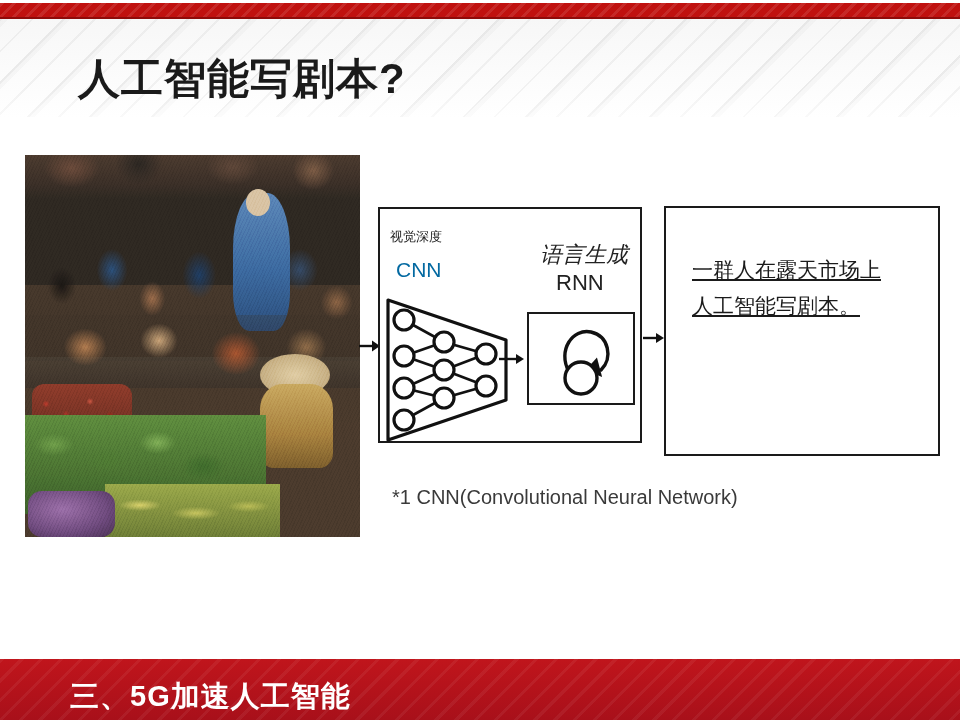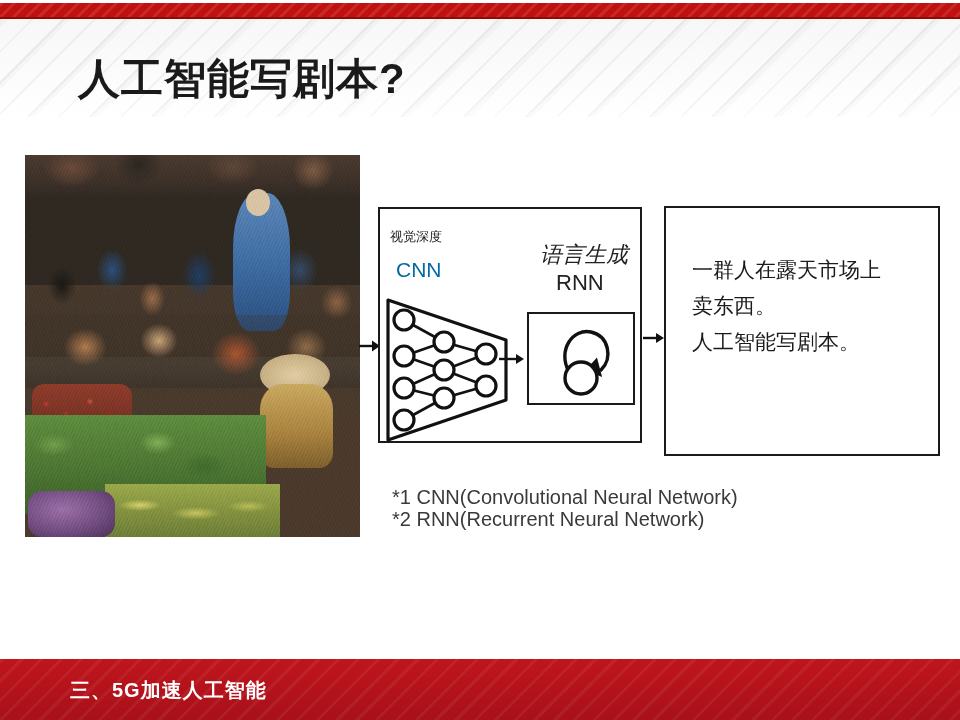--- a/index.html
+++ b/index.html
@@ -210,21 +210,21 @@
   
   .caption-box{
     position:absolute; left:664px; top:206px;
     width:276px; height:250px;
     border:2px solid #1a1a1a;
     background:#ffffff;
   }
   .caption-text{
     position:absolute; left:692px; top:252px;
     width:240px;
-    font-size:21px; line-height:36px; color:#1b1b1b;
+    font-size:21px; line-height:36px; color:#1b1b1b;text-decoration:underline;
   }
   .caption-text div{ white-space:nowrap; }
 
   
   .footnotes{
     position:absolute; left:392px; top:486px;
     font-size:20px; line-height:22px; color:#3a3a3a;
   }
   .footnotes div{ white-space:nowrap; }
 
@@ -233,21 +233,21 @@
     position:absolute; left:0; top:659px; width:960px; height:61px;
     background:#b81219;
     background-image:
       repeating-linear-gradient(135deg,
         rgba(255,255,255,0.055) 0px, rgba(255,255,255,0.055) 3px,
         rgba(255,255,255,0.0)   3px, rgba(255,255,255,0.0)   14px),
       linear-gradient(180deg,#c0151c 0%, #a8101a 100%);
   }
   .footer-text{
     position:absolute; left:70px; top:677px;
-    font-size:20px; font-weight:bold; color:#ffffff;
+    font-size:29px; font-weight:bold; color:#ffffff;
     letter-spacing:1px; white-space:nowrap;
   }
   .footer-topline{
     position:absolute; left:0; top:657px; width:960px; height:2px;
     background:#ffffff;
   }
 </style>
 </head>
 <body>
 
@@ -332,26 +332,24 @@
   </svg>
 
   <svg class="arrow" style="left:642px; top:329px;" width="24" height="18">
     <line x1="1" y1="9" x2="15" y2="9" stroke="#111" stroke-width="2.4"></line>
     <polygon points="14,4 22,9 14,14" fill="#111"></polygon>
   </svg>
 
   <div class="caption-box"></div>
   <div class="caption-text">
     <div>一群人在露天市场上</div>
-    <div>卖东西。</div>
     <div>人工智能写剧本。</div>
   </div>
 
   <div class="footnotes">
     <div>*1 CNN(Convolutional Neural Network)</div>
-    <div>*2 RNN(Recurrent Neural Network)</div>
   </div>
 
   <div class="footer-topline"></div>
   <div class="footer"></div>
   <div class="footer-text">三、5G加速人工智能</div>
 
 </div>
 
 </body></html>

